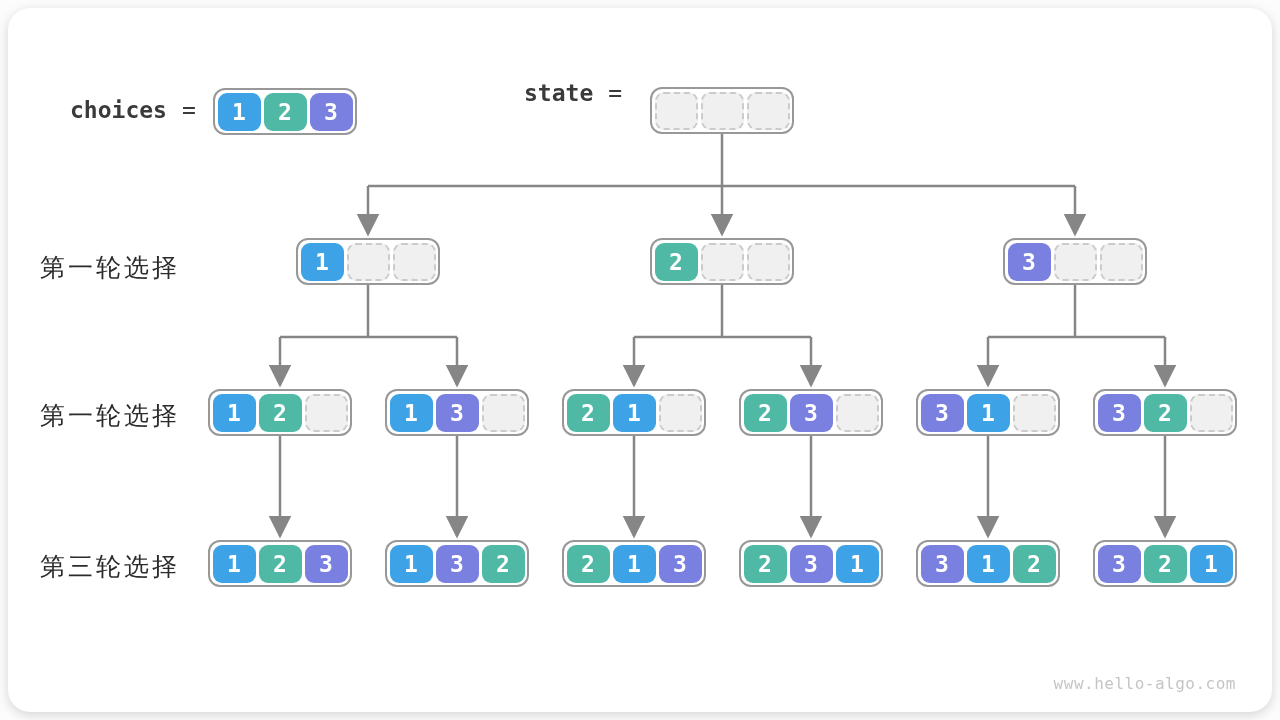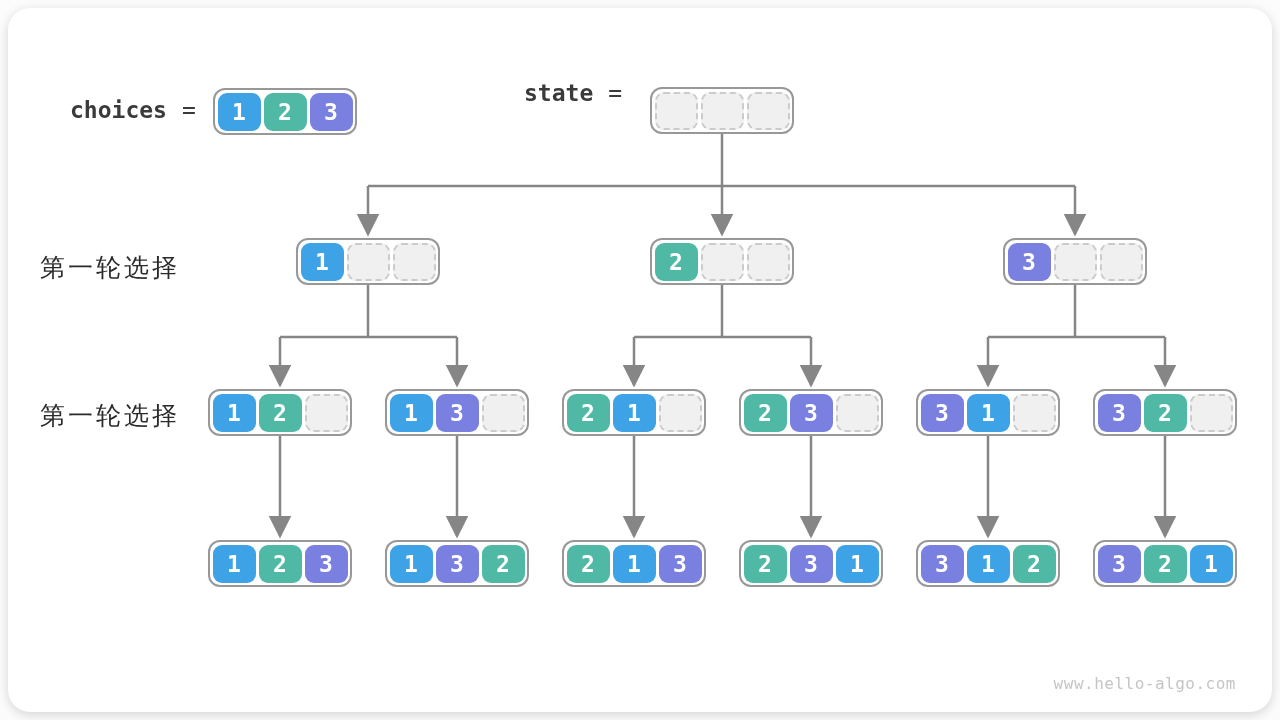--- a/index.html
+++ b/index.html
@@ -73,20 +73,21 @@
   <div class="code-label" style="left:70px; top:97px;">
     <span>choices</span><span class="eq">=</span>
   </div>
 
   <div class="code-label" style="left:524px; top:80px;">
     <span>state</span><span class="eq">=</span>
   </div>
 
   <div class="row-label" style="top:251px;font-family:Liberation Serif, serif;">第一轮选择</div>
   <div class="row-label" style="top:399px;">第一轮选择</div>
+  <div class="row-label" style="top:550px;">第三轮选择</div>
 
   <div class="watermark">www.hello-algo.com</div>
 <div class="node" style="left: 213px; top: 88px;">
       <div class="cell" style="background: rgb(62, 163, 230);">1</div>
       <div class="cell" style="background: rgb(79, 185, 165);">2</div>
       <div class="cell" style="background: rgb(122, 128, 224);">3</div>
     </div>
     <div class="node" style="left: 650px; top: 87px;">
       <div class="cell empty"></div>
       <div class="cell empty"></div>

